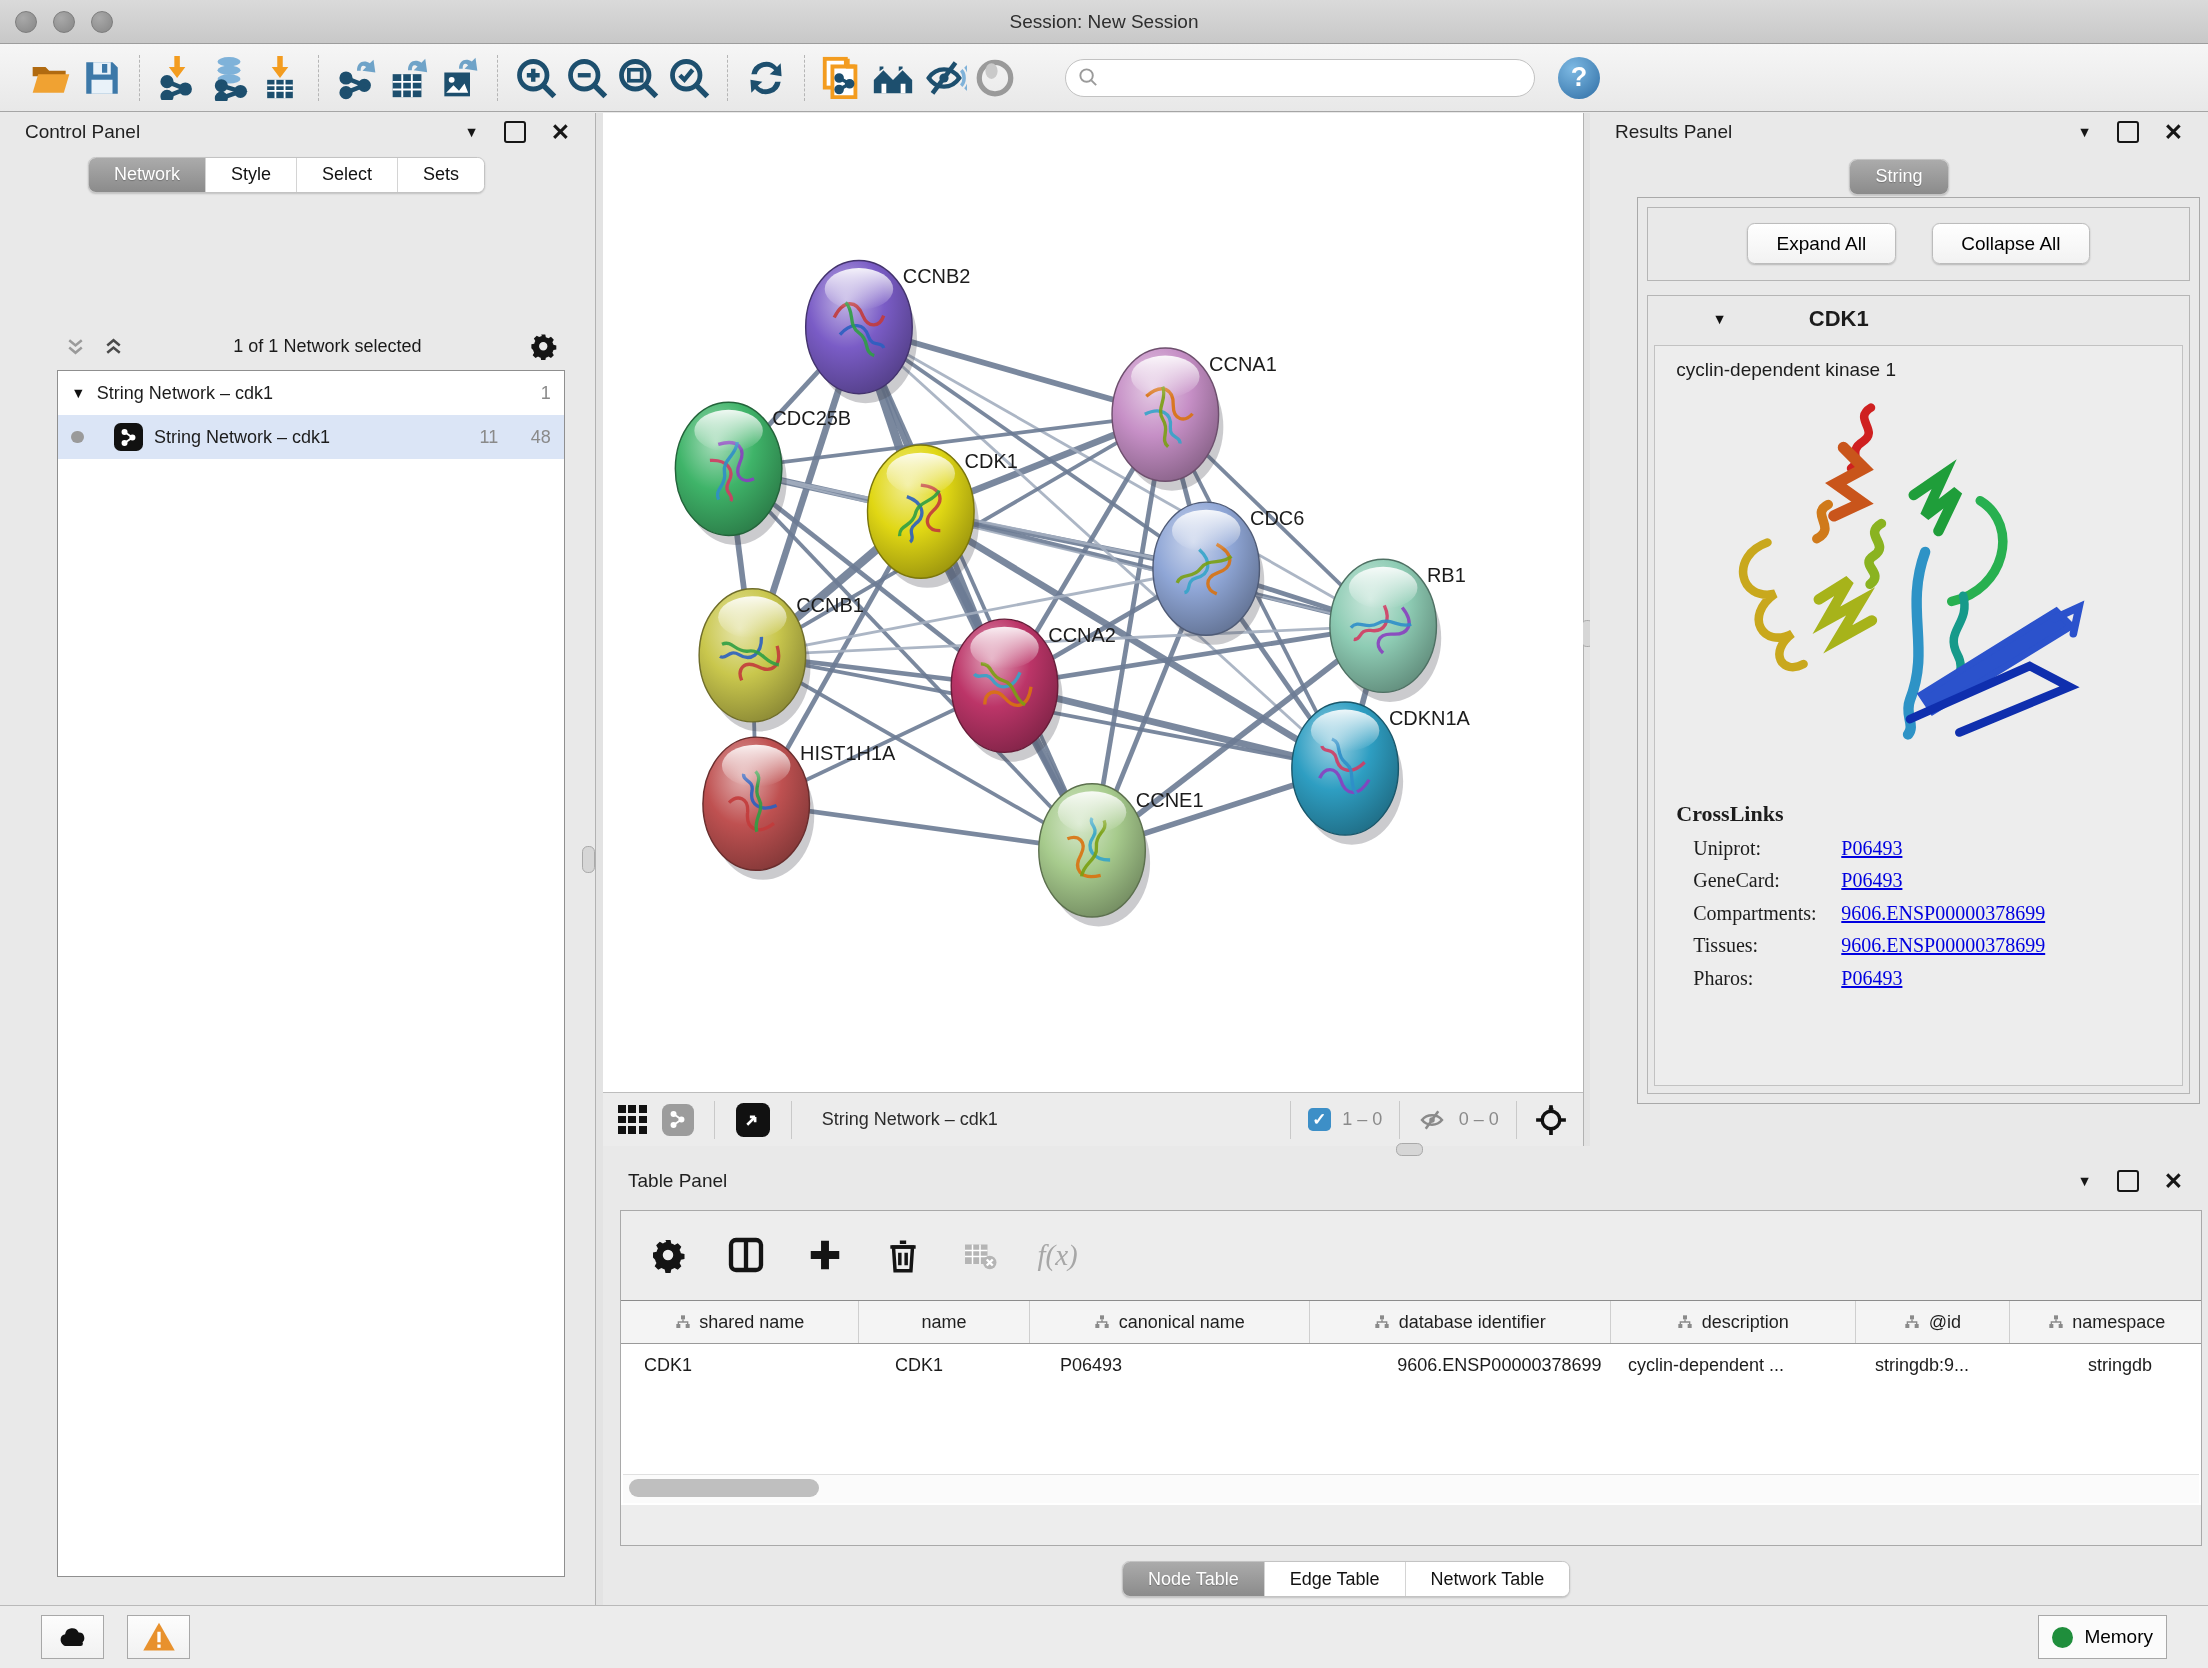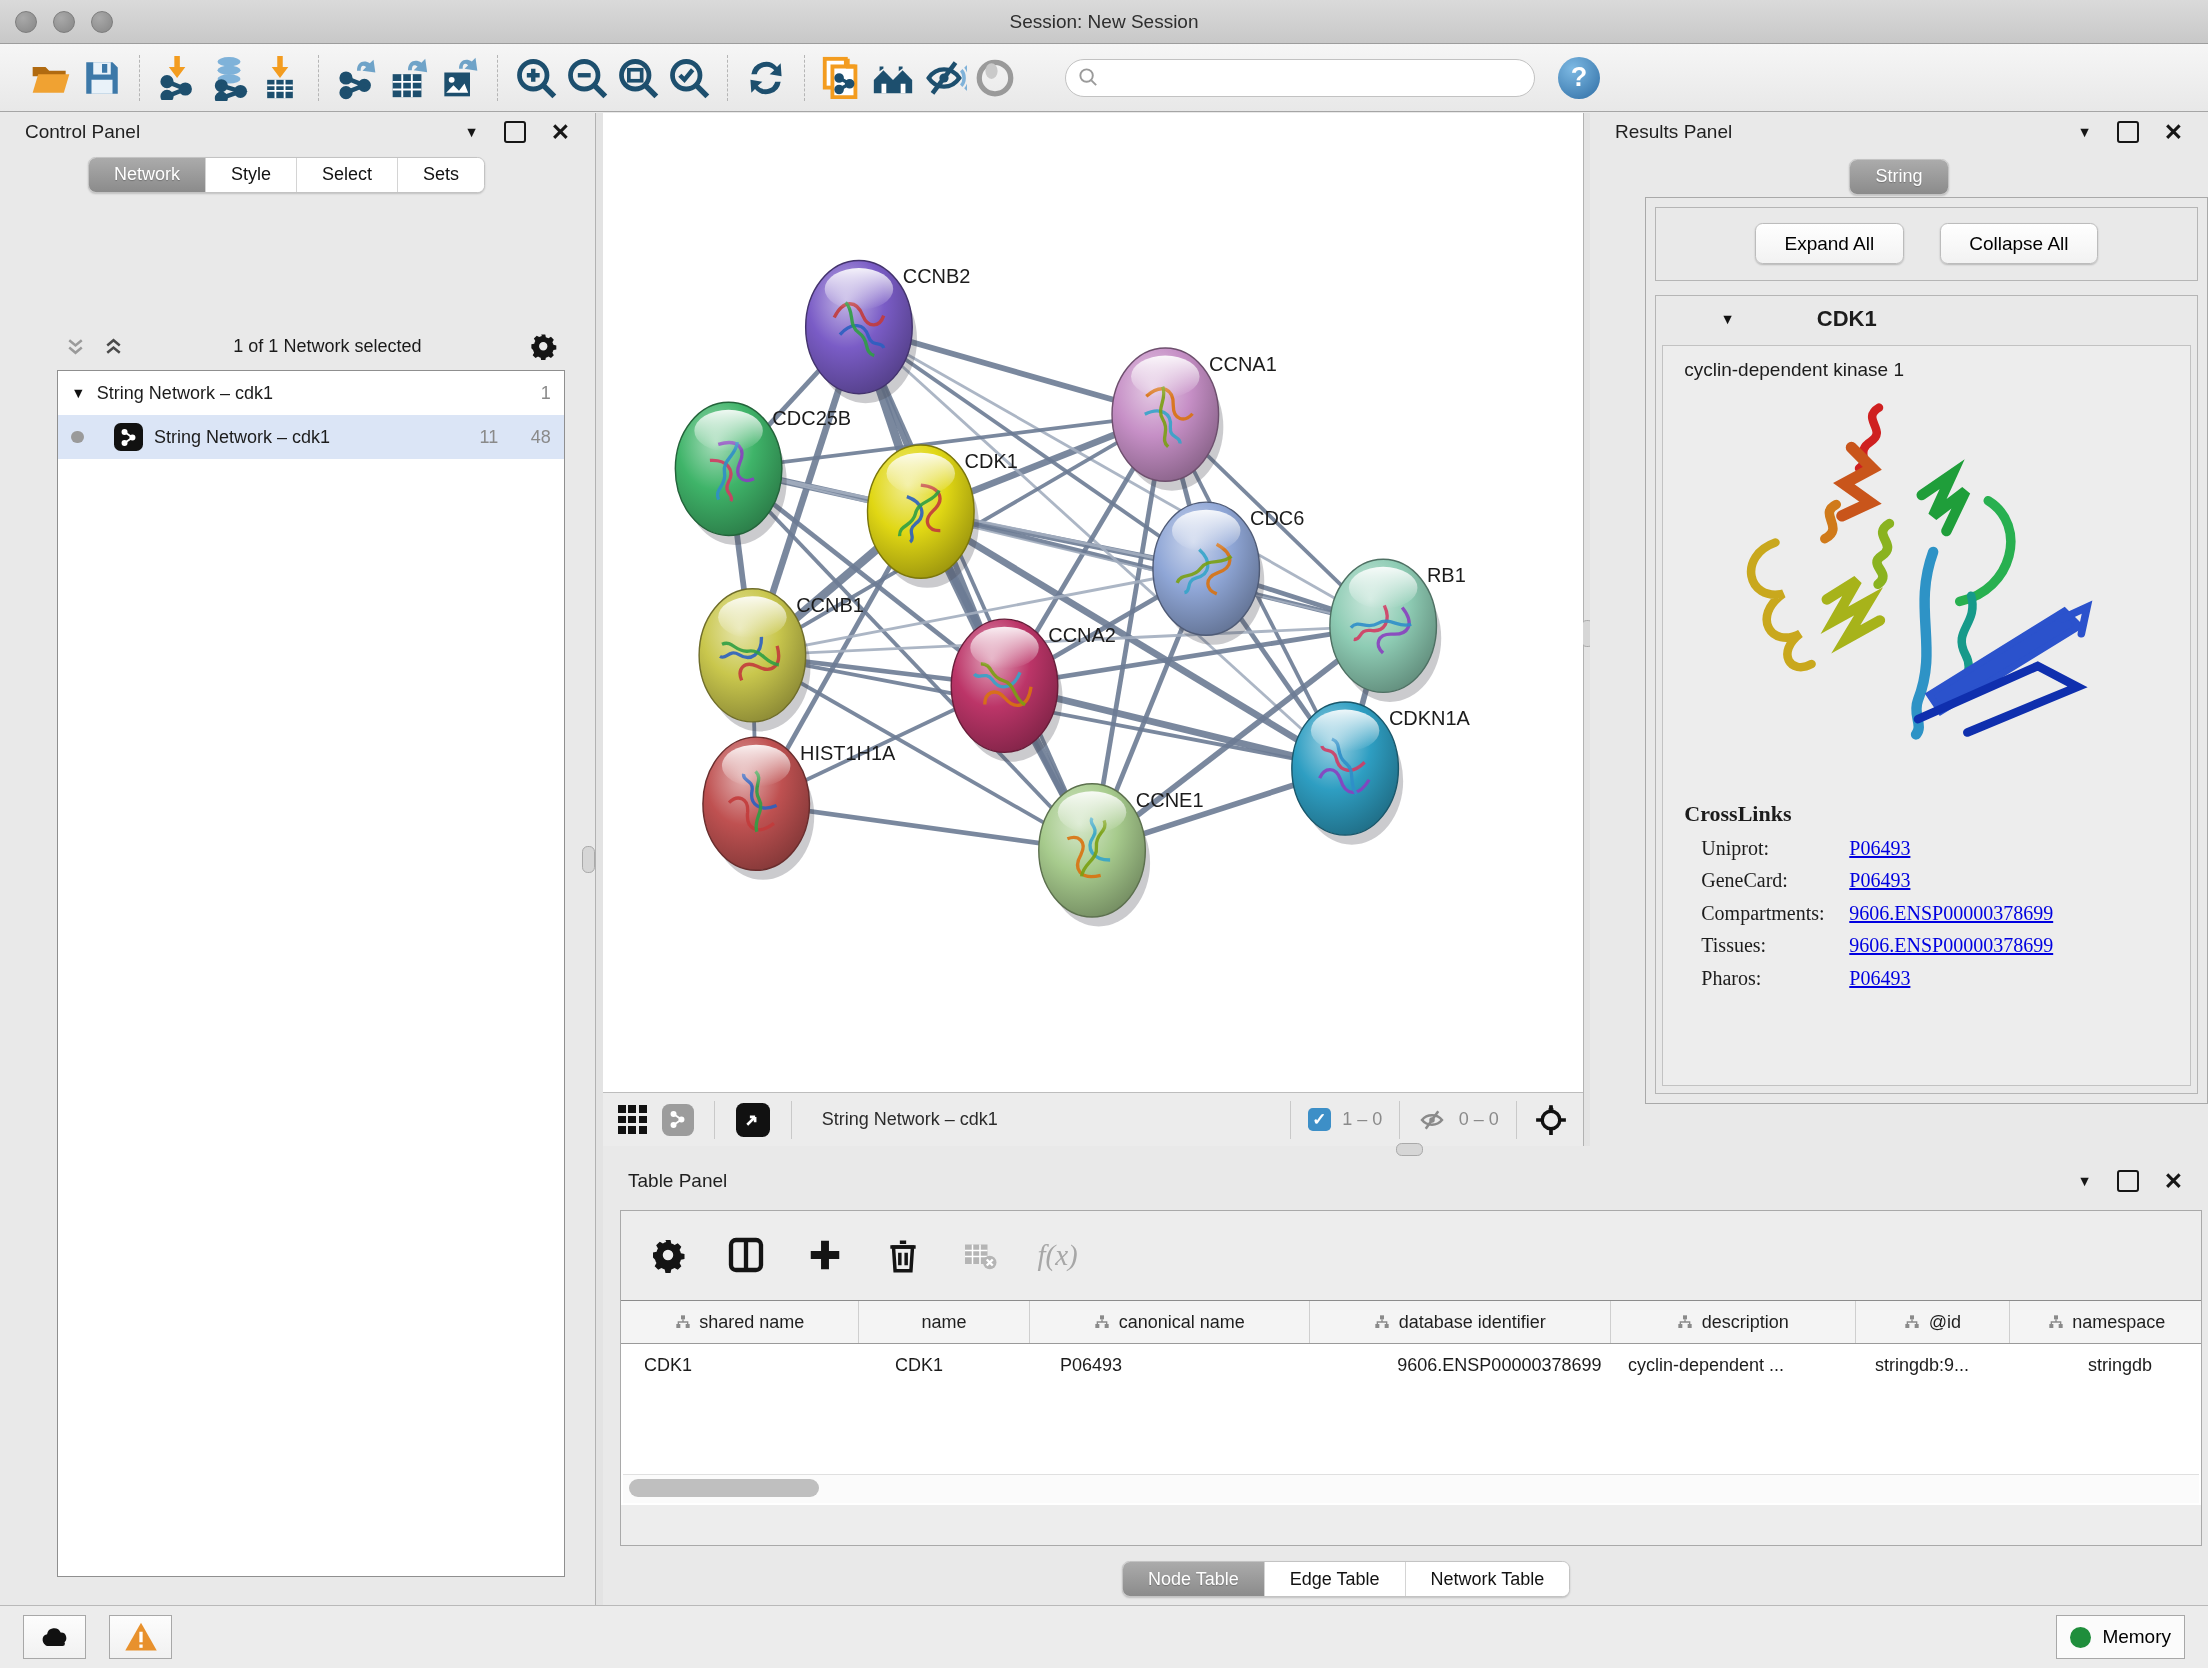--- a/index.html
+++ b/index.html
@@ -59,21 +59,21 @@
   .shgray{width:32px;height:32px;border-radius:7.6px;background:#9c9c9c;display:flex;align-items:center;justify-content:center}
   .birdseye{width:34px;height:34px;border-radius:7.6px;background:#111;display:flex;align-items:center;justify-content:center}
   .nettitle{font-size:18px;color:#2b2b2b;margin-left:9.5px}
   .nbright{margin-left:auto;display:flex;align-items:center;gap:11.4px}
   .chk{width:23px;height:23px;border-radius:4.8px;background:#3d8fc7;color:#fff;font-size:17px;font-weight:bold;
        display:flex;align-items:center;justify-content:center}
   .cnttext{color:#8a8a8a;font-size:18px}
   
   .results{position:absolute;left:1590px;top:113px;width:618px;height:1033px;background:#e9e9e9}
   .res-tab{display:flex;justify-content:center;margin-top:7.6px}
-  .resbox{position:absolute;left:55px;width:563px;top:84px;bottom:42px;border:1px solid #a9a9a9;background:#e9e9e9;box-sizing:border-box}
+  .resbox{position:absolute;left:47px;width:563px;top:84px;bottom:42px;border:1px solid #a9a9a9;background:#e9e9e9;box-sizing:border-box}
   .btnbox{margin:8.6px;border:1px solid #b5b5b5;height:72px;display:flex;align-items:center;justify-content:center;gap:36px}
   .rbtn{background:linear-gradient(#ffffff,#f2f2f2);border:1px solid #bcbcbc;border-radius:7.6px;padding:8.6px 28.5px;
         font-size:19px;box-shadow:0 1px 1.9px rgba(0,0,0,.22);cursor:pointer;font-family:"Liberation Sans",sans-serif}
   .cdkbox{margin:0 8.6px 8.6px;border:1px solid #b5b5b5;position:absolute;left:0;right:0;top:97px;bottom:9.5px;margin:0 8.6px}
   .cdkhead{height:46px;display:flex;align-items:center;padding-left:65px;gap:82px}
   .cdkname{font-weight:bold;font-size:22px}
   .cdkinner{position:absolute;left:6.7px;right:6.7px;top:49px;bottom:6.7px;border:1px solid #c2c2c2;background:#ededed;padding:13.3px 21px;box-sizing:border-box;overflow:hidden}
   .desc{font-size:19px;color:#1c1c1c}
   .xlinks{margin-top:40px;font-family:"Liberation Serif",serif}
   .xhead{font-weight:bold;font-size:22px;margin-bottom:9.5px}
@@ -88,21 +88,21 @@
   .thead{display:flex;height:42px;background:#f4f4f4;border-bottom:1.9px solid #9a9a9a}
   .th{display:flex;align-items:center;justify-content:center;gap:8.6px;border-right:1px solid #cfcfcf;box-sizing:border-box;
       font-size:18px;color:#1f1f1f;overflow:hidden;white-space:nowrap;flex:none}
   .trowdata{display:flex;height:42px;align-items:center}
   .td{box-sizing:border-box;font-size:18px;white-space:nowrap;overflow:hidden;flex:none}
   .hscroll{position:absolute;left:1.9px;right:1.9px;bottom:1.9px;height:28.5px;background:#fbfbfb;border-top:1px solid #e0e0e0}
   .hthumb{position:absolute;left:5.7px;top:4.8px;width:190px;height:18px;border-radius:9.5px;background:#bfbfbf}
   .tp-tabs{position:absolute;bottom:7.6px;left:519px}
   
   .status{position:absolute;bottom:0;left:0;right:0;height:63px;background:#ececec;border-top:1px solid #b9b9b9;
-          display:flex;align-items:center;padding:0 23px;gap:23px;box-sizing:border-box}
+          display:flex;align-items:center;padding:0 41px;gap:23px;box-sizing:border-box}
   .sbtn{width:63px;height:44px;border:1.9px solid #a8a8a8;background:linear-gradient(#fdfdfd,#f1f1f1);
         display:flex;align-items:center;justify-content:center;cursor:pointer}
   .membtn{margin-left:auto;width:129px;height:44px;border:1.9px solid #a8a8a8;background:#fbfbfb;display:flex;gap:11.4px;
           align-items:center;justify-content:center;font-size:19px;cursor:pointer}
   .gdot{width:21px;height:21px;border-radius:50%;background:#1f8e3c}
 </style>
 </head>
 <body>
 
 <div class="titlebar">

